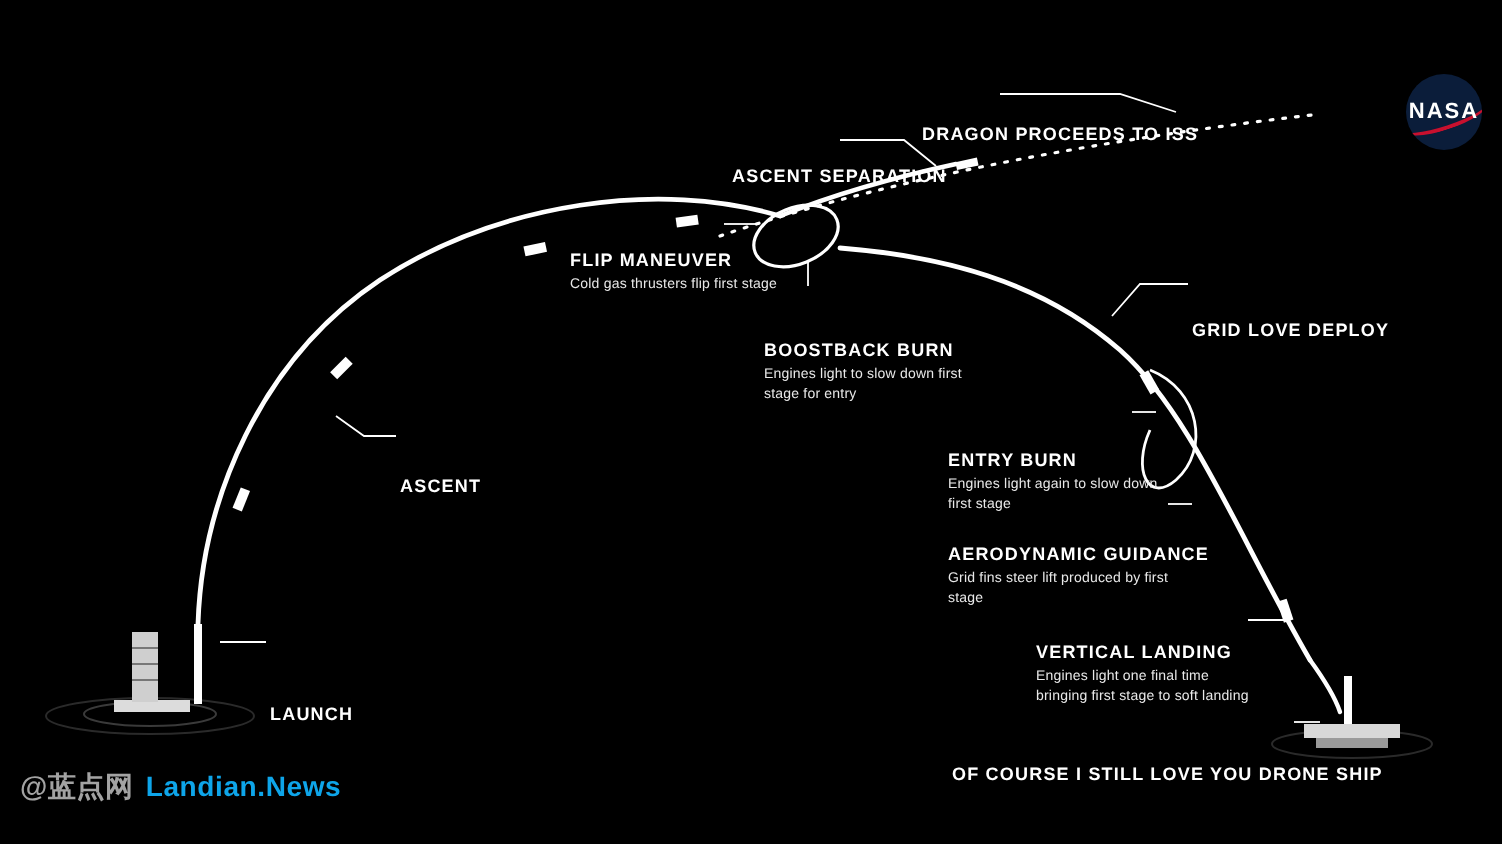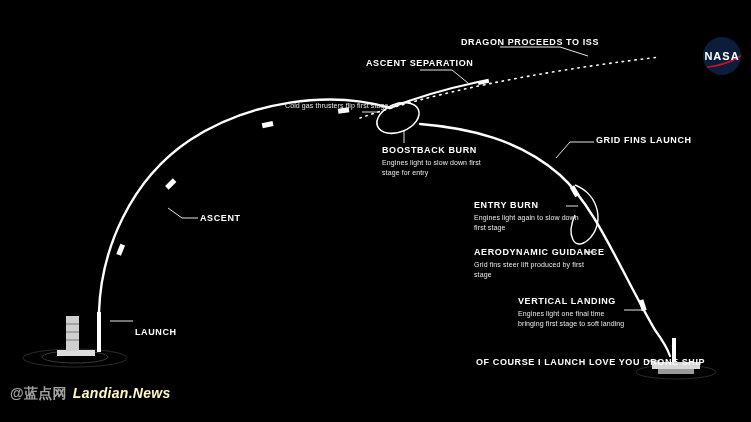--- a/index.html
+++ b/index.html
@@ -19,20 +19,21 @@
   #diagram-svg {
     position: absolute;
     left: 0;
     top: 0;
     width: 751px;
     height: 422px;
   }
   .label {
     position: absolute;
     color: #ffffff;
+    margin-top: 25px;
   }
   .label .title {
     font-size: 9px;
     font-weight: bold;
     letter-spacing: 0.6px;
     line-height: 12px;
     white-space: nowrap;
   }
   .label .desc {
     font-size: 7px;
@@ -63,21 +64,21 @@
     position: absolute;
     left: 10px;
     top: 385px;
     font-size: 14px;
     font-weight: bold;
     color: #e9e9e9;
     letter-spacing: 0.3px;
     white-space: nowrap;
   }
   #watermark .cn { color: #a3a3a3; }
-  #watermark .en { margin-left: 6px; font-style: italic; color: #fef9c3; }
+  #watermark .en { margin-left: 6px; color: #0ea5e9; }
 
   #nasa-logo {
     position: absolute;
     left: 659px;
     top: 37px;
     width: 38px;
     height: 38px;
     border-radius: 50%;
     background: #0b1d3a;
     display: flex;
@@ -169,30 +170,31 @@
 
   <div class="label" id="lbl-dragon-iss">
     <div class="title">DRAGON PROCEEDS TO ISS</div>
   </div>
 
   <div class="label" id="lbl-dragon-sep">
     <div class="title">ASCENT SEPARATION</div>
   </div>
 
   <div class="label" id="lbl-flip">
+    <div class="title">FLIP MANEUVER</div>
     <div class="desc w1">Cold gas thrusters flip first stage</div>
   </div>
 
   <div class="label" id="lbl-boostback">
     <div class="title">BOOSTBACK BURN</div>
     <div class="desc w2">Engines light to slow down first stage for entry</div>
   </div>
 
   <div class="label" id="lbl-gridfins-deploy">
-    <div class="title">GRID FINS LAUNCH</div>
+    <div class="title">GRID LOVE DEPLOY</div>
   </div>
 
   <div class="label" id="lbl-ascent">
     <div class="title">ASCENT</div>
   </div>
 
   <div class="label" id="lbl-aero">
     <div class="title">AERODYNAMIC GUIDANCE</div>
     <div class="desc w3">Grid fins steer lift produced by first stage</div>
   </div>
@@ -205,20 +207,20 @@
   <div class="label" id="lbl-vertical">
     <div class="title">VERTICAL LANDING</div>
     <div class="desc w3">Engines light one final time bringing first stage to soft landing</div>
   </div>
 
   <div class="label" id="lbl-launch">
     <div class="title">LAUNCH</div>
   </div>
 
   <div class="label" id="lbl-droneship">
-    <div class="title">OF COURSE I LAUNCH LOVE YOU DRONE SHIP</div>
+    <div class="title">OF COURSE I STILL LOVE YOU DRONE SHIP</div>
   </div>
 
   <div id="watermark">
     <span class="cn">@蓝点网</span><span class="en">Landian.News</span>
   </div>
 
 </div>
 
 </body></html>

